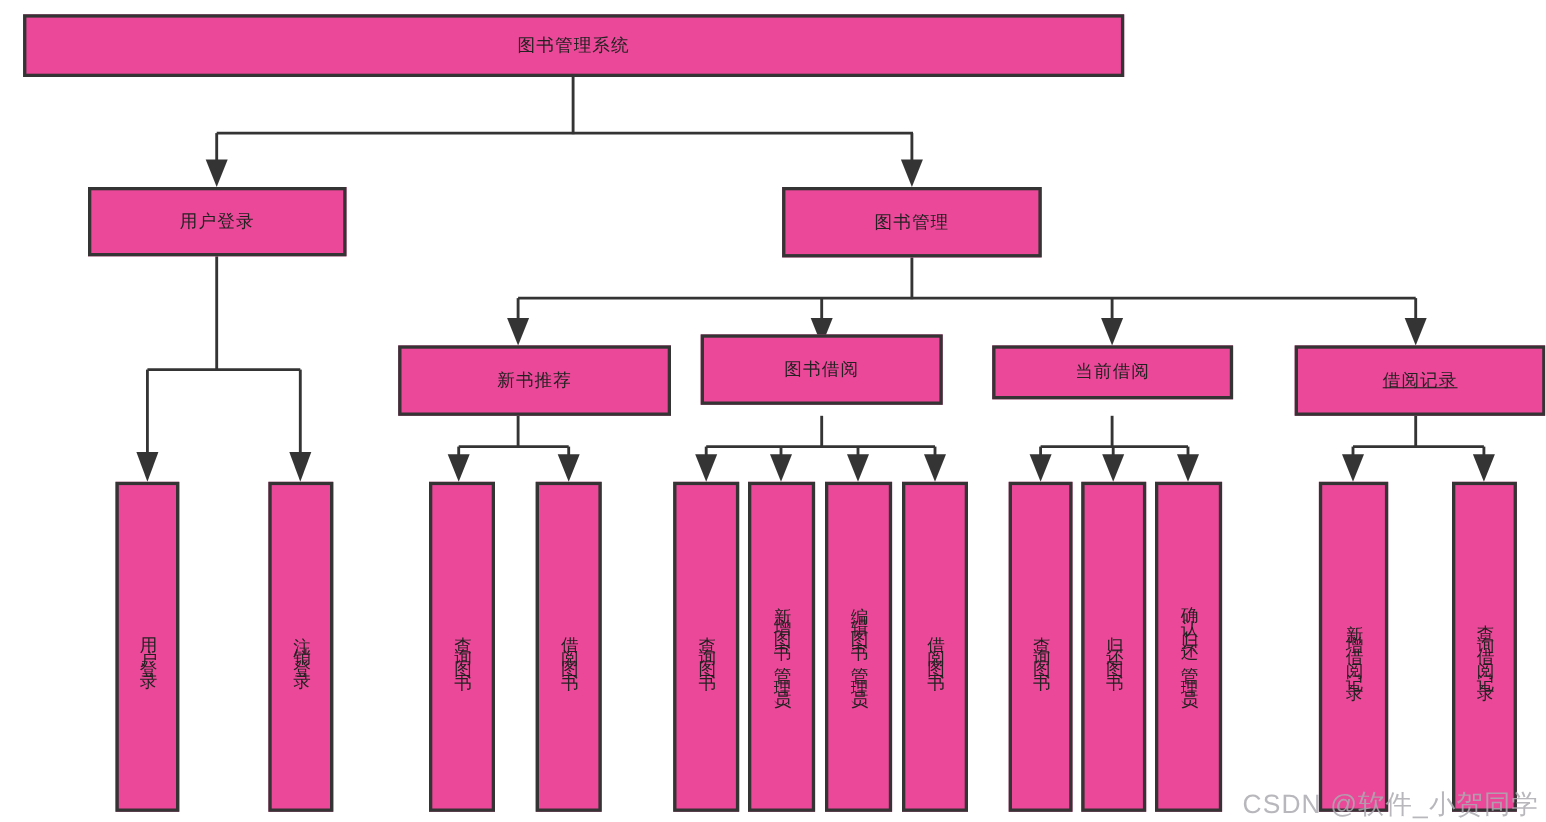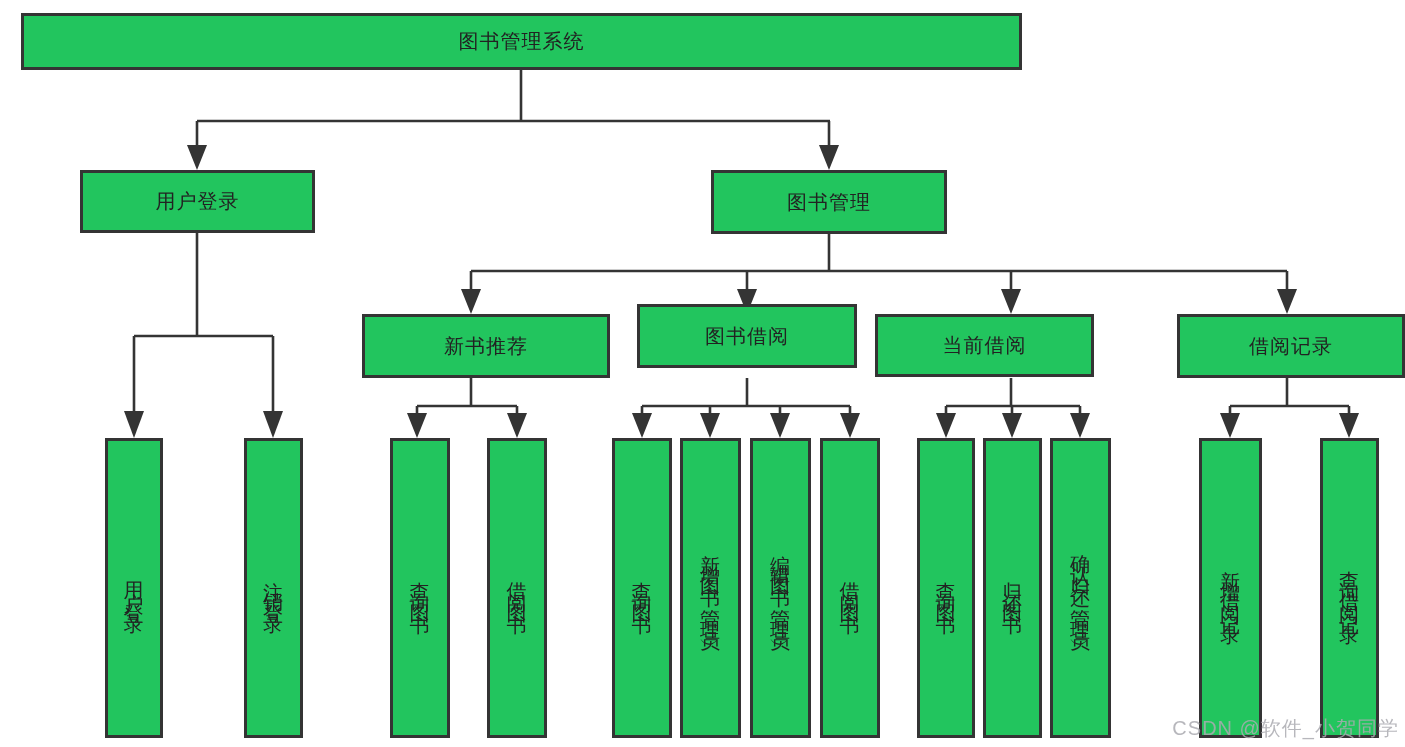--- a/index.html
+++ b/index.html
@@ -18,39 +18,39 @@
   .connectors {
     position: absolute;
     left: 0; top: 0;
     width: 1405px;
     height: 747px;
     z-index: 0;
   }
   .node {
     position: absolute;
     box-sizing: border-box;
-    background: #22c55e;
+    background: #ec4899;
     border: 3px solid #343434;
     color: #222222;
     display: flex;
     align-items: center;
     justify-content: center;
     z-index: 1;
-    font-size: 20px;
+    font-size: 16px;
     letter-spacing: 1px;
   }
   .node .lbl { white-space: nowrap; }
   
   .root-box   { left: 21px;  top: 13px;  width: 1001px; height: 57px; }
   .lvl2-a     { left: 80px;  top: 170px; width: 235px;  height: 63px; }
   .lvl2-b     { left: 711px; top: 170px; width: 236px;  height: 64px; }
   .lvl3-a     { left: 362px; top: 314px; width: 248px;  height: 64px; }
   .lvl3-b     { left: 637px; top: 304px; width: 220px;  height: 64px; }
-  .lvl3-c     { left: 875px; top: 314px; width: 219px;  height: 63px; }
-  .lvl3-d     { left: 1177px;top: 314px; width: 228px;  height: 64px; }
+  .lvl3-c     { left: 902px; top: 314px; width: 219px;  height: 49px; }
+  .lvl3-d     { left: 1177px;top: 314px; width: 228px;  height: 64px; text-decoration: underline; }
   
   .vbox {
     top: 438px;
     height: 300px;
     padding: 4px 0;
   }
   .vbox .lbl {
     writing-mode: vertical-rl;
     text-orientation: mixed;
     letter-spacing: 11px;
@@ -68,21 +68,21 @@
   .v9  { left: 917px;  width: 58px; }
   .v10 { left: 983px;  width: 59px; }
   .v11 { left: 1050px; width: 61px; }
   .v12 { left: 1199px; width: 63px; }
   .v13 { left: 1320px; width: 59px; }
   .watermark {
     position: absolute;
     right: 6px;
     top: 715px;
     z-index: 3;
-    font-size: 20px;
+    font-size: 24px;
     color: rgba(170, 170, 176, 0.85);
     letter-spacing: 1px;
     white-space: nowrap;
   }
 </style>
 </head>
 <body>
 
 <div class="canvas">
 

